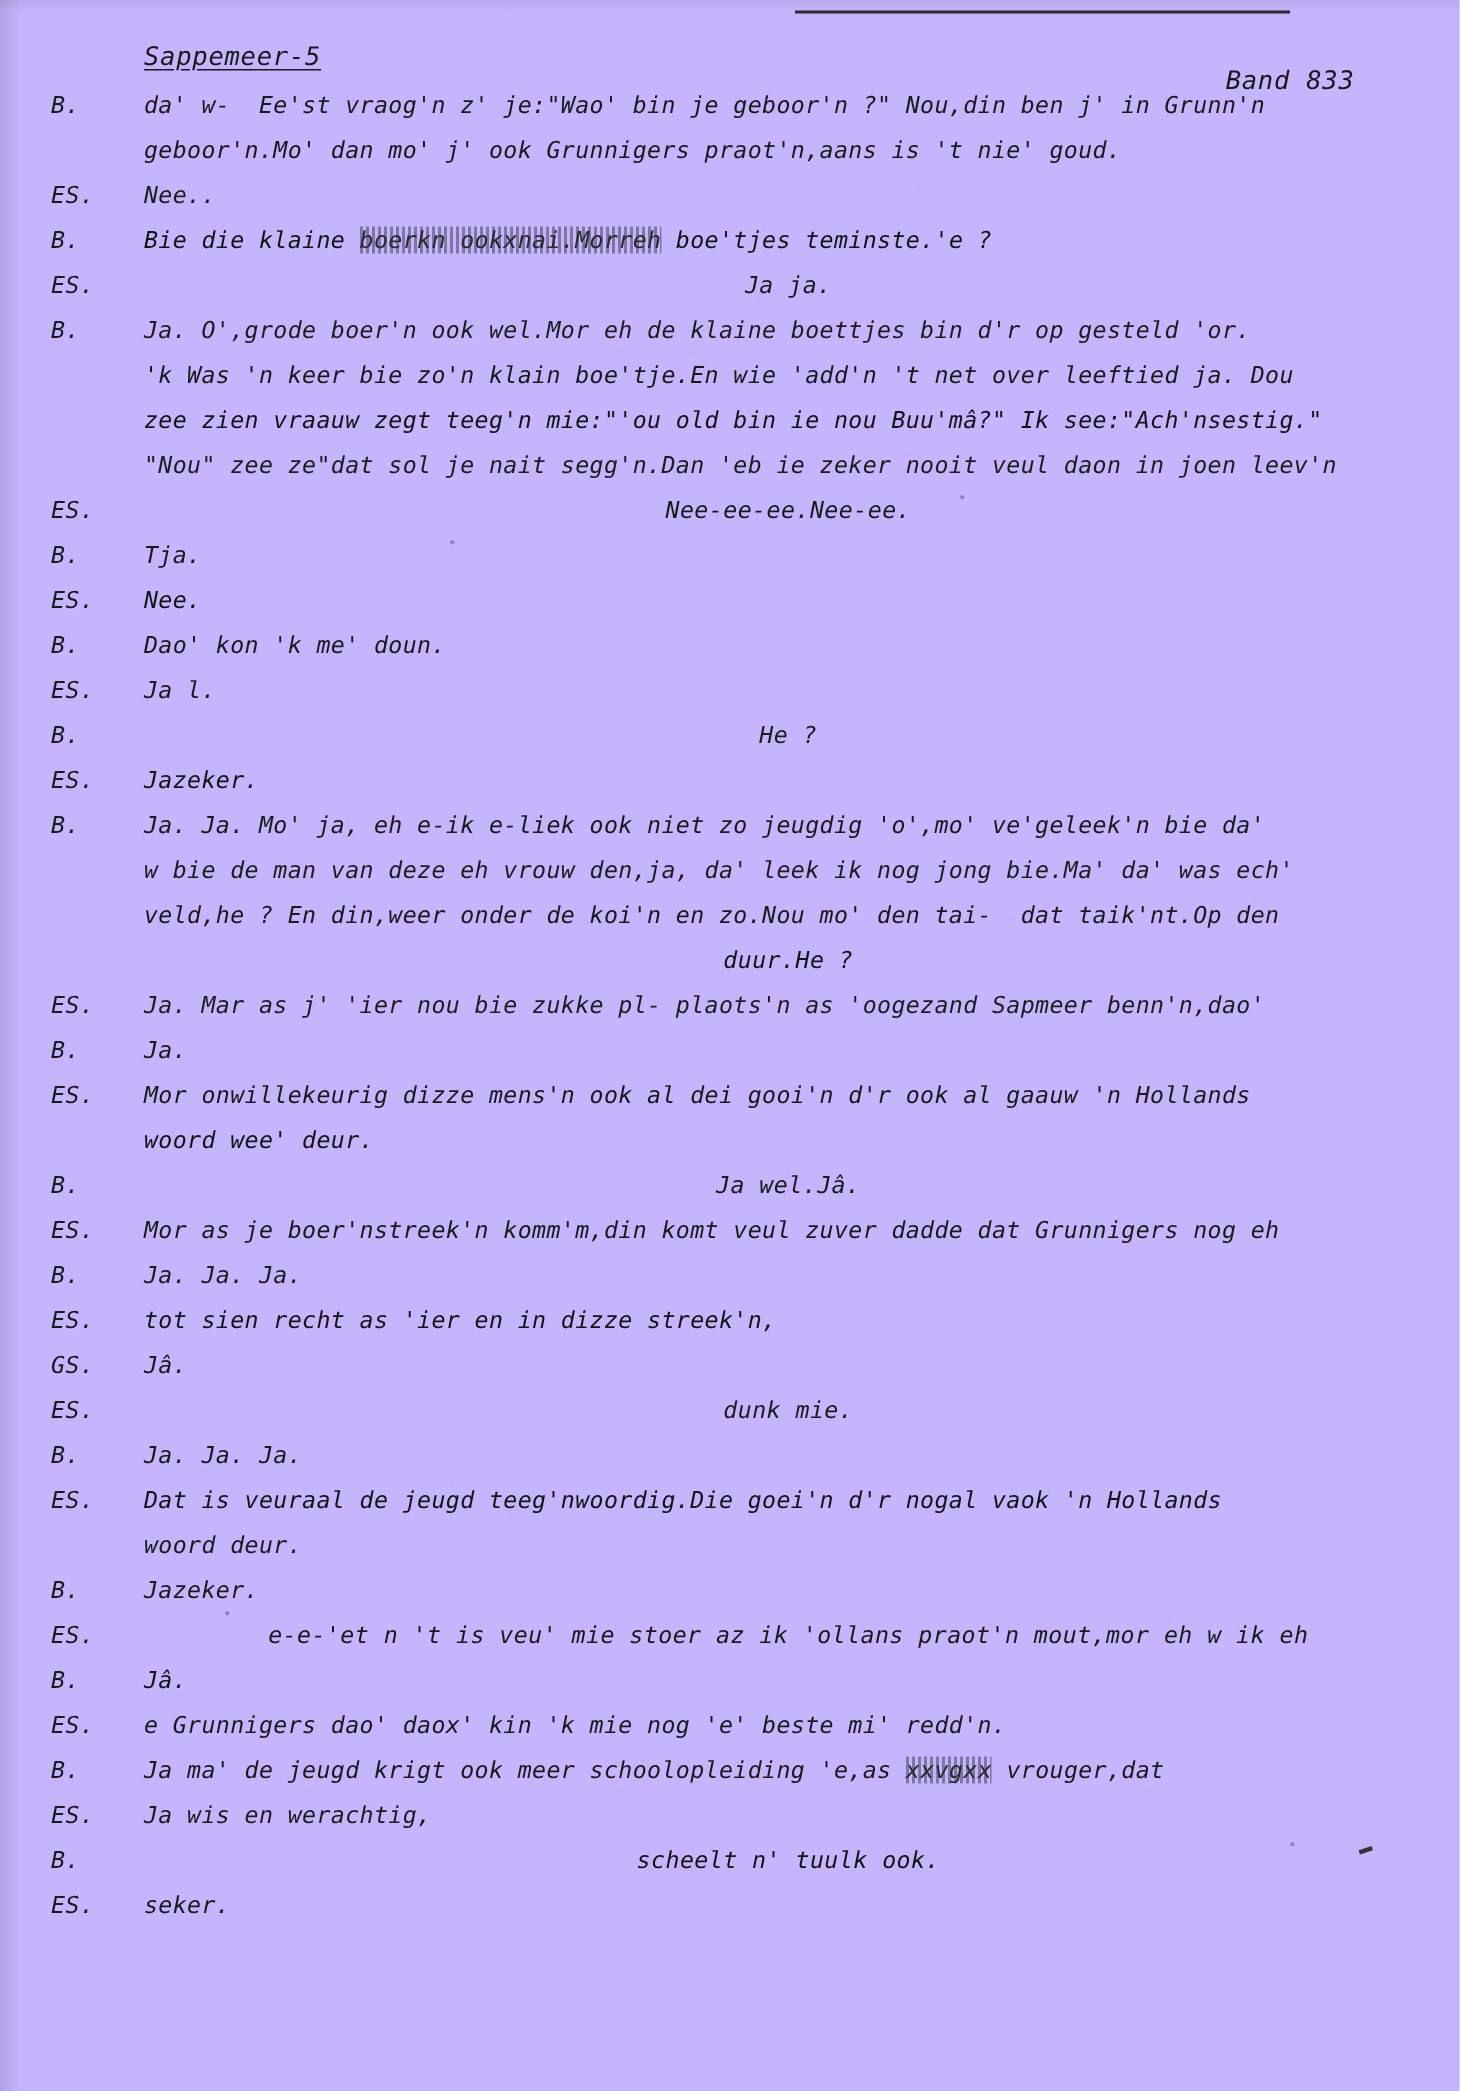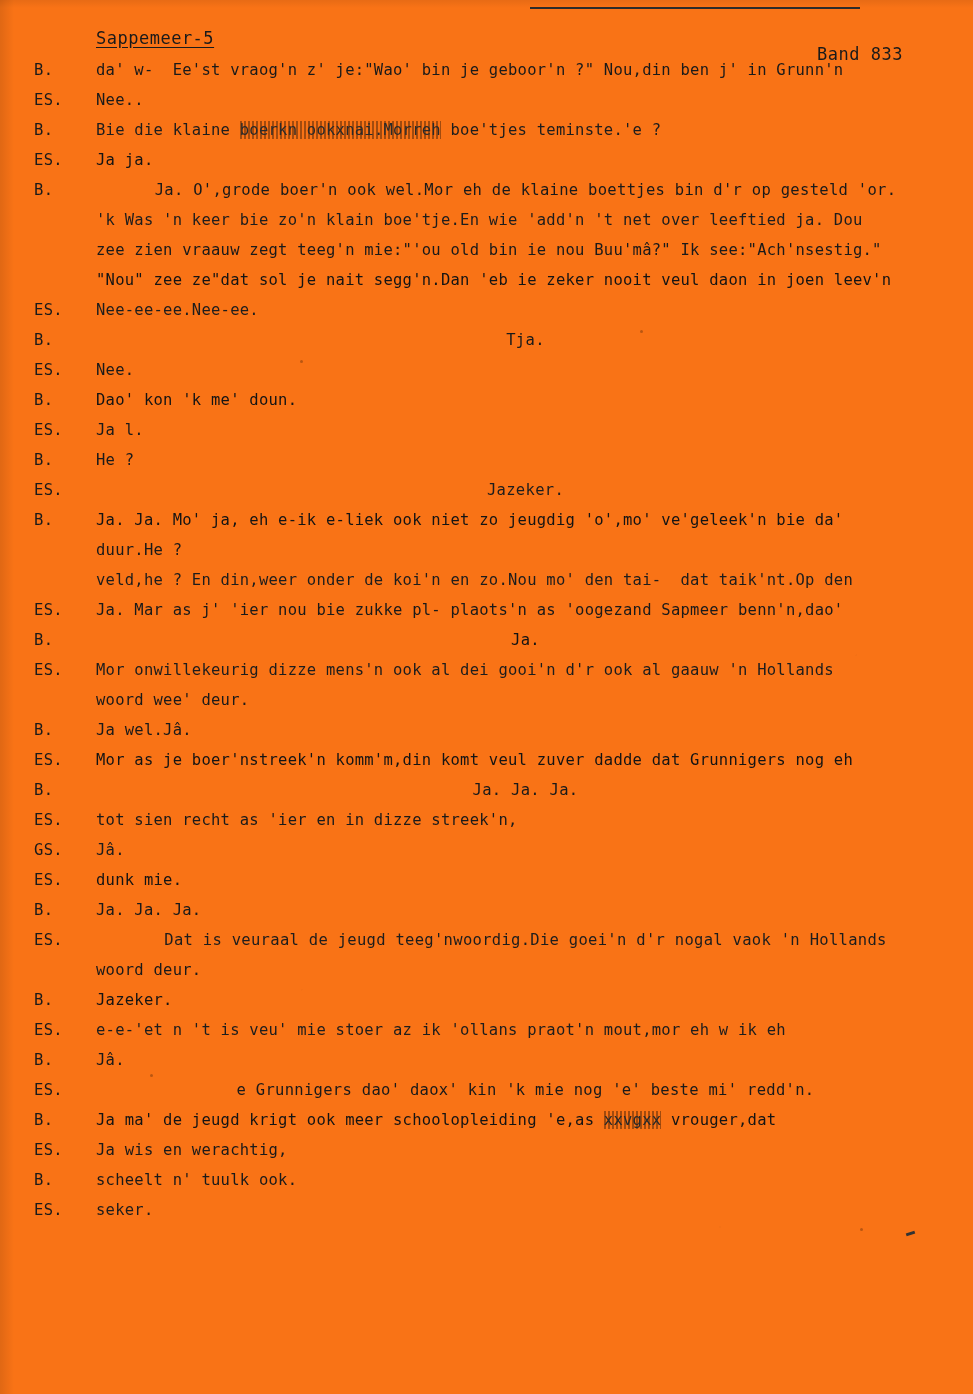--- a/index.html
+++ b/index.html
@@ -11,21 +11,22 @@
     width: 973px;
     height: 1394px;
     position: relative;
     font-family: "DejaVu Sans Mono", "Liberation Mono", monospace;
     color: #1a1a1a;
     overflow: hidden;
   }
   .page {
     position: absolute;
     inset: 0;
-    background: #f97316;
+    background: #c4b5fd;
+    font-style: italic;
   }
   
   .page::before {
     content: "";
     position: absolute;
     inset: 0;
     background:
       radial-gradient(circle at 12% 22%, rgba(0,0,0,0.025) 0 1px, transparent 1px),
       radial-gradient(circle at 63% 9%, rgba(0,0,0,0.02) 0 1px, transparent 1px),
       radial-gradient(circle at 88% 47%, rgba(0,0,0,0.02) 0 1px, transparent 1px),
@@ -149,20 +150,24 @@
   <div class="header">
     <div class="doc-id">Sappemeer-5</div>
     <div class="band">Band 833</div>
   </div>
 
   <div class="transcript" id="transcript">
       <div class="line">
         <div class="spk">B.</div>
         <div class="txt">da' w-  Ee'st vraog'n z' je:"Wao' bin je geboor'n ?" Nou,din ben j' in Grunn'n</div>
       </div>
+      <div class="line cont">
+        <div class="spk">&nbsp;</div>
+        <div class="txt">geboor'n.Mo' dan mo' j' ook Grunnigers praot'n,aans is 't nie' goud.</div>
+      </div>
       <div class="line">
         <div class="spk">ES.</div>
         <div class="txt">Nee..</div>
       </div>
       <div class="line">
         <div class="spk">B.</div>
         <div class="txt">Bie die klaine <span class="xout">boerkn ookxnai.Morreh</span> boe'tjes teminste.'e ?</div>
       </div>
       <div class="line">
         <div class="spk">ES.</div>
@@ -211,25 +216,29 @@
       <div class="line">
         <div class="spk">ES.</div>
         <div class="txt">Jazeker.</div>
       </div>
       <div class="line">
         <div class="spk">B.</div>
         <div class="txt">Ja. Ja. Mo' ja, eh e-ik e-liek ook niet zo jeugdig 'o',mo' ve'geleek'n bie da'</div>
       </div>
       <div class="line cont">
         <div class="spk">&nbsp;</div>
+        <div class="txt">w bie de man van deze eh vrouw den,ja, da' leek ik nog jong bie.Ma' da' was ech'</div>
+      </div>
+      <div class="line cont">
+        <div class="spk">&nbsp;</div>
+        <div class="txt">veld,he ? En din,weer onder de koi'n en zo.Nou mo' den tai-  dat taik'nt.Op den</div>
+      </div>
+      <div class="line cont">
+        <div class="spk">&nbsp;</div>
         <div class="txt">duur.He ?</div>
-      </div>
-      <div class="line cont">
-        <div class="spk">&nbsp;</div>
-        <div class="txt">veld,he ? En din,weer onder de koi'n en zo.Nou mo' den tai-  dat taik'nt.Op den</div>
       </div>
       <div class="line">
         <div class="spk">ES.</div>
         <div class="txt">Ja. Mar as j' 'ier nou bie zukke pl- plaots'n as 'oogezand Sapmeer benn'n,dao'</div>
       </div>
       <div class="line">
         <div class="spk">B.</div>
         <div class="txt">Ja.</div>
       </div>
       <div class="line">

